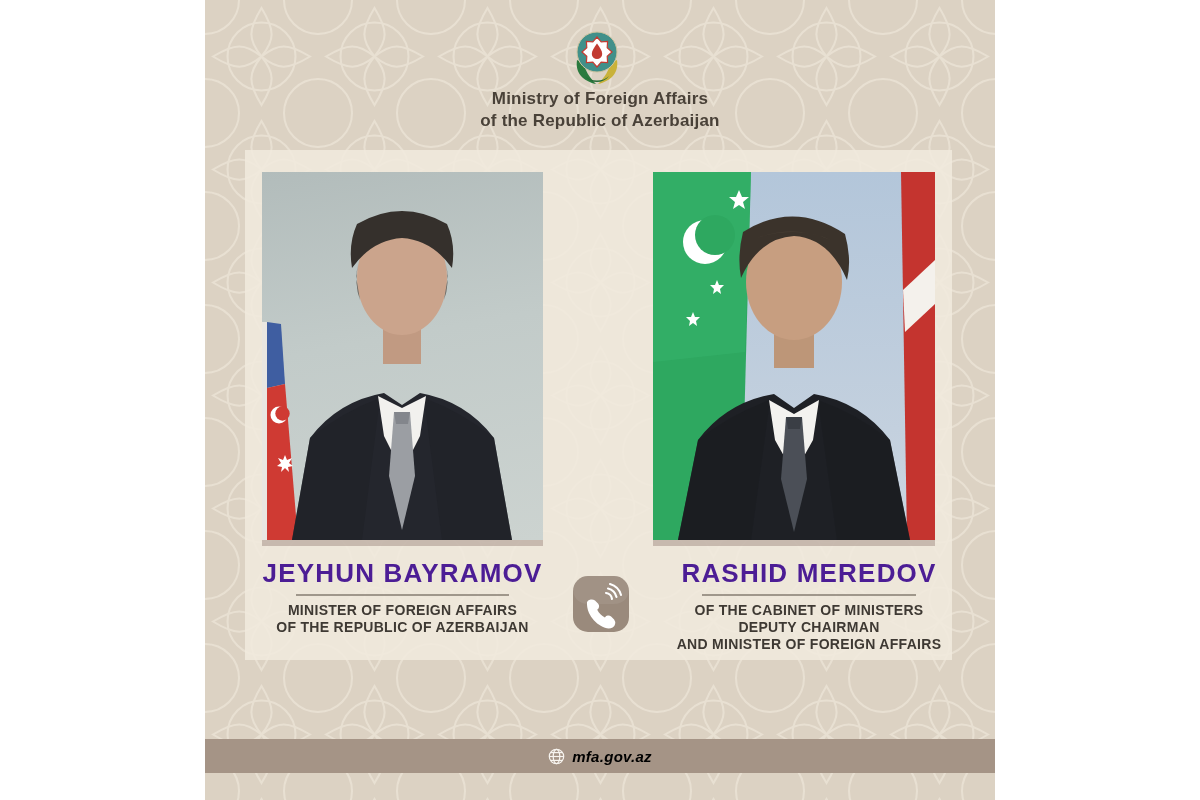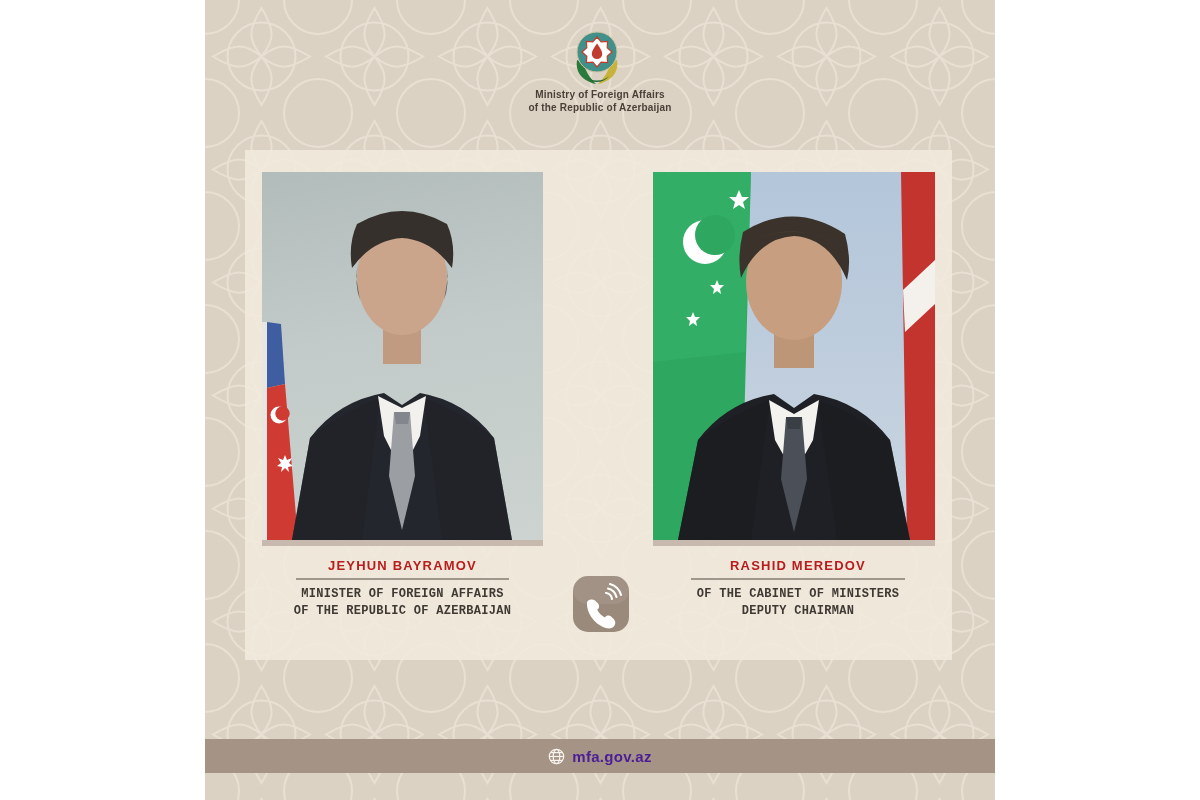--- a/index.html
+++ b/index.html
@@ -3,42 +3,42 @@
 <meta charset="utf-8">
 <style>
   html,body{margin:0;padding:0;background:#ffffff;}
   #stage{position:relative;width:1200px;height:800px;background:#ffffff;overflow:hidden;
          font-family:"Liberation Sans", sans-serif;}
   .card{position:absolute;left:205px;top:0;width:790px;height:800px;background:#dcd2c3;overflow:hidden;}
   .pattern-svg{position:absolute;left:0;top:0;width:790px;height:800px;opacity:.55;}
   
   .emblem{position:absolute;left:364px;top:26px;width:56px;height:60px;}
   .ministry{position:absolute;left:0;top:88px;width:790px;text-align:center;
-            font-size:10px;font-weight:bold;line-height:1.3;color:#494138;letter-spacing:.2px;}
+            font-size:17px;font-weight:bold;line-height:1.3;color:#494138;letter-spacing:.2px;}
   
   .panel{position:absolute;left:40px;top:150px;width:707px;height:510px;background:rgba(240,233,221,.88);}
   
   .photo{position:absolute;top:22px;width:281px;height:368px;overflow:hidden;
          box-shadow:0 6px 0 rgba(150,128,120,.45);}
   .photo.left{left:17px;background:linear-gradient(170deg,#b2bcbb 0%,#c2cbc9 45%,#ccd3d0 100%);}
   .photo.right{left:408px;width:282px;background:linear-gradient(180deg,#b3c6da 0%,#c3d0de 70%,#cdd7e2 100%);}
   .photo svg{position:absolute;left:0;top:0;}
   
   .caption{position:absolute;top:408px;text-align:center;color:#2b2926;}
   .caption.left{left:17px;width:281px;}
-  .caption.right{left:412px;width:282px;text-align:center;}
-  .caption .name{font-size:13px;font-weight:bold;letter-spacing:1.2px;color:#b91c1c;}
+  .caption.right{left:423px;width:282px;text-align:center;}
+  .caption .name{font-size:26px;font-weight:bold;letter-spacing:1.2px;color:#4c1d95;}
   .caption .rule{width:76%;height:2px;background:#756c61;opacity:.65;margin:5px auto 6px auto;}
-  .caption .title-line{font-size:12px;font-weight:bold;letter-spacing:.3px;line-height:17px;color:#3e3933;font-family:Liberation Mono, monospace;}
+  .caption .title-line{font-size:14px;font-weight:bold;letter-spacing:.3px;line-height:17px;color:#3e3933;}
   
   .phone-wrap{position:absolute;left:328px;top:426px;width:56px;height:56px;}
   
   .footer-bar{position:absolute;left:0;top:739px;width:790px;height:34px;background:#a59486;
               display:flex;align-items:center;justify-content:center;gap:7px;}
-  .footer-bar .site{color:#4c1d95;font-size:15px;font-weight:bold;letter-spacing:.3px;}
+  .footer-bar .site{color:#000000;font-size:15px;font-weight:bold;letter-spacing:.3px;font-style:italic;}
 </style>
 </head>
 <body>
 
 <div id="stage">
   <div class="card">
 
     <svg class="pattern-svg" xmlns="http://www.w3.org/2000/svg">
       <defs>
         <pattern id="girih" width="113" height="113" patternUnits="userSpaceOnUse">
@@ -140,20 +140,21 @@
         <div class="rule"></div>
         <div class="title-line">MINISTER OF FOREIGN AFFAIRS</div>
         <div class="title-line">OF THE REPUBLIC OF AZERBAIJAN</div>
       </div>
 
       <div class="caption right">
         <div class="name">RASHID MEREDOV</div>
         <div class="rule"></div>
         <div class="title-line">OF THE CABINET OF MINISTERS</div>
         <div class="title-line">DEPUTY CHAIRMAN</div>
+        <div class="title-line">AND MINISTER OF FOREIGN AFFAIRS</div>
       </div>
 
       <div class="phone-wrap">
         <svg width="56" height="56" viewBox="0 0 56 56" xmlns="http://www.w3.org/2000/svg">
           <rect x="0" y="0" width="56" height="56" rx="15" fill="#9a8a7c"></rect>
           <rect x="0" y="0" width="56" height="28" rx="15" fill="#ffffff" opacity=".07"></rect>
           <path d="M14,26 a5.5,5.5 0 0 1 8,-1.5 l3,3 a4,4 0 0 1 -0.8,6.2 c1.8,3.4 4.3,5.9 7.7,7.7 a4,4 0 0 1 6.2,-0.8 l3,3 a5.5,5.5 0 0 1 -1.5,8 c-3,1.6 -7.5,1 -11.5,-1.5 c-5.5,-3.4 -9.8,-7.7 -12.1,-13.1 c-1.8,-4.2 -2.2,-8.2 -2,-11 Z" fill="#ffffff"></path>
           <g fill="none" stroke="#ffffff" stroke-width="2.1" stroke-linecap="round">
             <path d="M33,17 a7,7 0 0 1 6,6"></path>
             <path d="M35,12.5 a11.5,11.5 0 0 1 8.5,8.5"></path>

